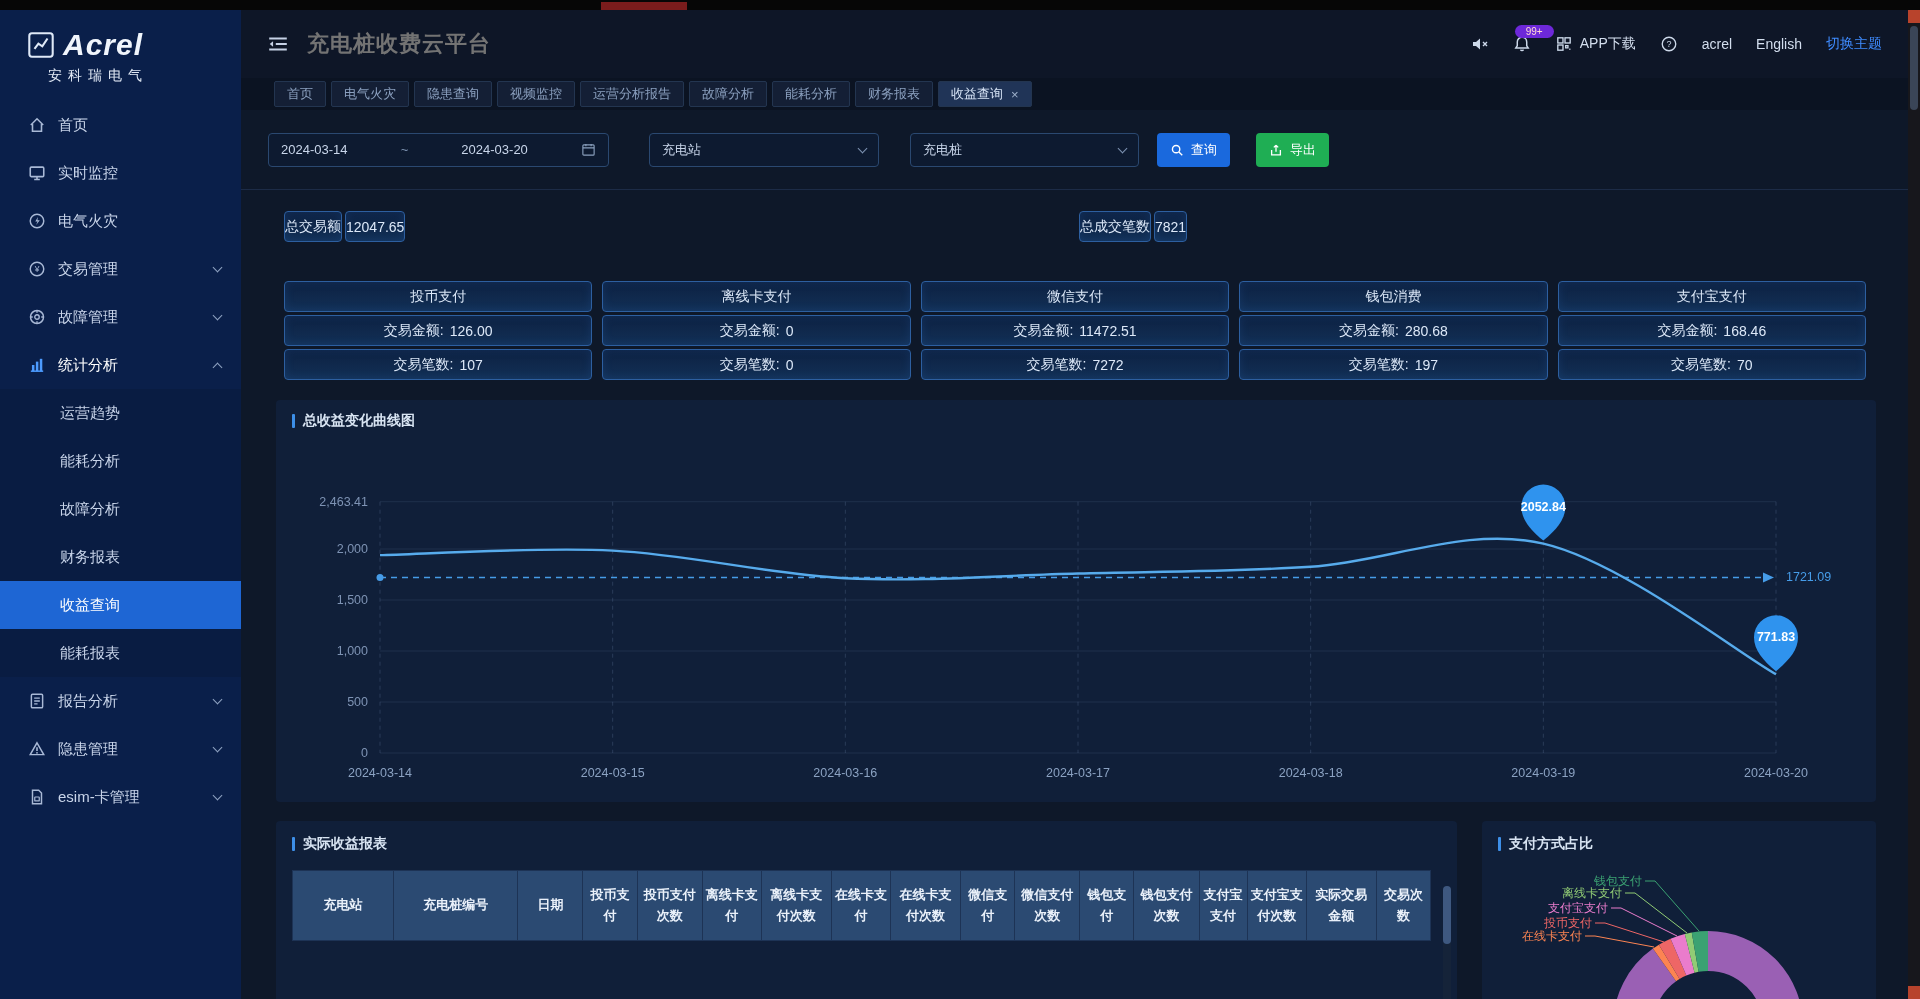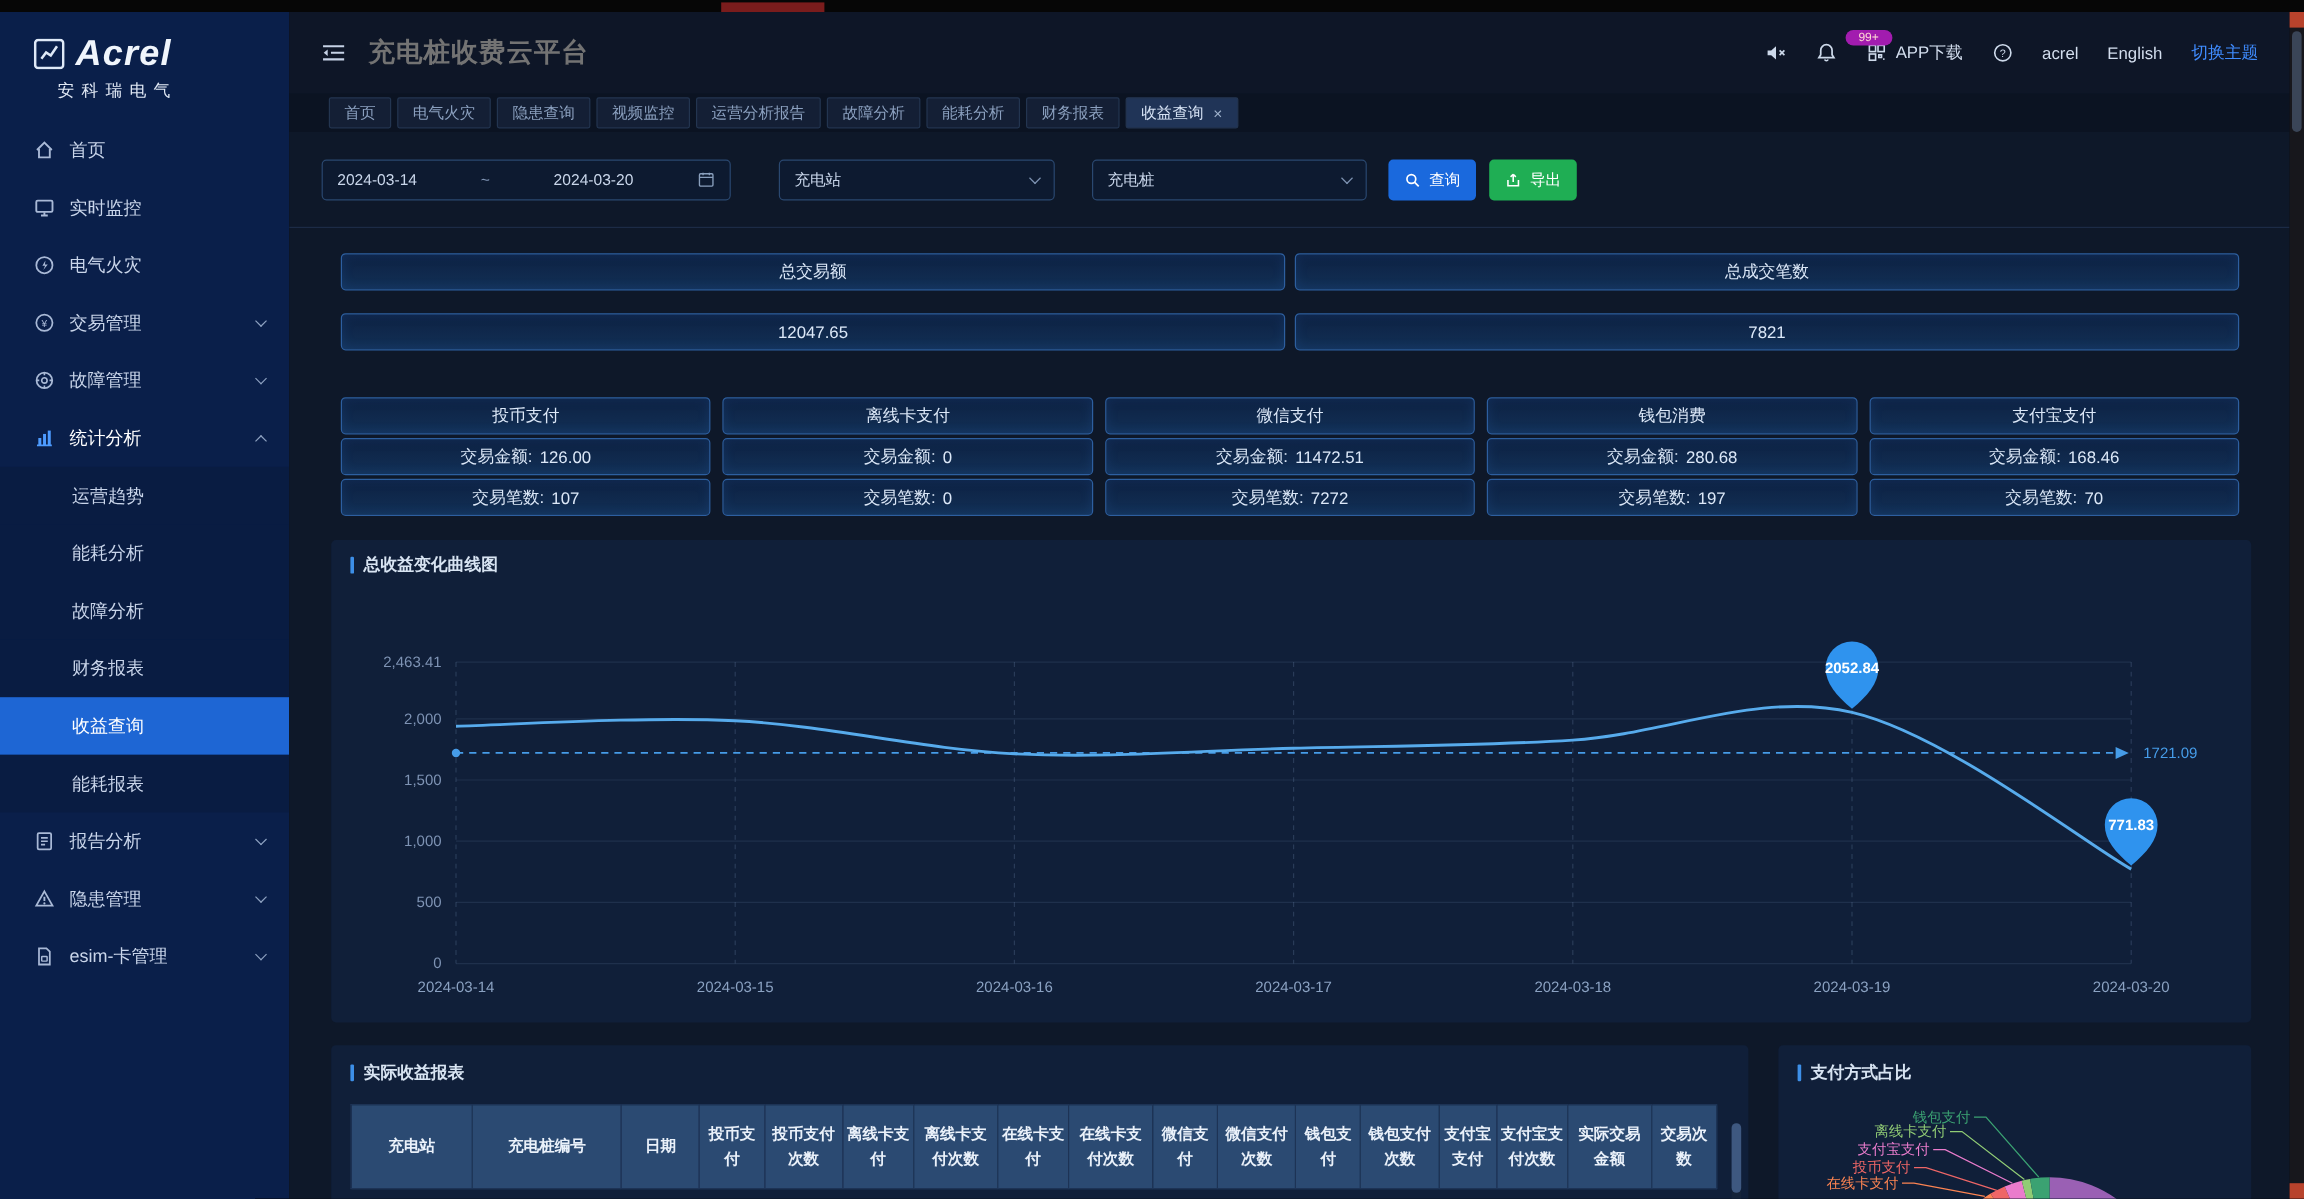--- a/index.html
+++ b/index.html
@@ -29,46 +29,46 @@
   .main{position:absolute;left:241px;top:10px;width:1667px;height:989px;background:#0e1829}
   .topbar{height:68px;background:#0e1627;display:flex;align-items:center;padding:0 26px}
   .fold{color:#c6d2e6;margin-right:18px;cursor:pointer}
   .fold svg{width:22px;height:18px;display:block}
   .page-title{font-size:22px;font-weight:bold;color:#737373;letter-spacing:1px}
   .tb-right{margin-left:auto;display:flex;align-items:center;gap:24px;font-size:14px;color:#d3deee}
   .tb-icon{cursor:pointer;display:flex}
   .tb-icon svg{width:18px;height:18px;color:#cdd9ea}
   .bell{position:relative;cursor:pointer;display:flex}
   .bell svg{width:18px;height:18px;color:#cdd9ea}
-  .badge{position:absolute;top:-10px;left:25px;background:#a21caf;color:#ffd9d4;font-size:10px;padding:1px 11px;border-radius:8px;white-space:nowrap}
+  .badge{position:absolute;top:-10px;left:2px;background:#6d28d9;color:#ffd9d4;font-size:10px;padding:1px 11px;border-radius:8px;white-space:nowrap}
   .tb-app{display:flex;align-items:flex-start;gap:7px;cursor:pointer}
   .tb-user,.tb-lang{cursor:pointer}
   .tb-theme{color:#3f8cff;cursor:pointer}
   
   .tabbar{height:32px;background:#0b1322;display:flex;align-items:center;padding-left:33px;gap:5px}
   .tab{height:26px;display:flex;align-items:center;padding:0 12px;background:#141f35;border:1px solid #233550;color:#8ba0bf;font-size:13px;border-radius:2px;cursor:pointer;white-space:nowrap}
   .tab.active{background:#203457;color:#d5e2f4}
   .tab .close{margin-left:8px;color:#9fb2cc;font-size:13px;line-height:1}
   
   .content{height:889px;overflow:hidden;position:relative;background:#0e1829}
   .filterbar{height:80px;border-bottom:1px solid #1c2b46;display:flex;align-items:center;padding-left:27px}
   .ctrl{background:#0d1a30;border:1px solid #2a4870;border-radius:4px;height:34px;display:flex;align-items:center;color:#c9d6ea;font-size:13px}
   .date-range{width:341px;padding:0 12px;justify-content:space-between;margin-right:40px;cursor:pointer}
   .cal svg{width:15px;height:15px;color:#8aa0bd;display:block}
   .select{justify-content:space-between;padding:0 12px;cursor:pointer}
   .sel1{width:230px;margin-right:31px}
   .sel2{width:229px;margin-right:18px}
   .select .chev{border-color:#7e93b2}
   .btn{height:34px;border:none;border-radius:4px;color:#fff;font-size:13px;display:flex;align-items:center;justify-content:center;gap:7px;padding:0 13px;cursor:pointer;font-family:inherit}
   .btn svg{width:14px;height:14px;display:block}
-  .btn.blue{background:#1a69dd;margin-right:11px}
+  .btn.blue{background:#1a69dd;margin-right:26px}
   .btn.green{background:#1fae54}
   
   .summary-row{display:flex;gap:8px;margin:21px 42px 0 43px}
-  .sum-box{flex:1;display:flex;flex-direction:column;gap:19px}
+  .sum-box{flex:1;display:flex;flex-direction:row;gap:3px}
   .pill{height:31px;display:flex;align-items:center;justify-content:center;gap:6px;
     background:linear-gradient(180deg,#0d2142,#123056);border:1px solid #2d5fa0;border-radius:4px;
     font-size:14px;color:#dce8f8;box-shadow:inset 0 0 10px rgba(45,110,200,.18)}
   .pay-row{display:flex;gap:10px;margin:39px 42px 0 43px}
   .pay-card{flex:1;display:flex;flex-direction:column;gap:3px}
   
   .chart-panel{margin:20px 32px 0 35px;height:402px;background:#101f39;border-radius:4px;position:relative}
   .panel-title{display:flex;align-items:center;gap:8px;font-size:14px;color:#d8e4f2;font-weight:bold}
   .chart-panel .panel-title{position:absolute;left:16px;top:12px}
   .tbar{width:3px;height:14px;background:#3d8fe8;border-radius:1px}

